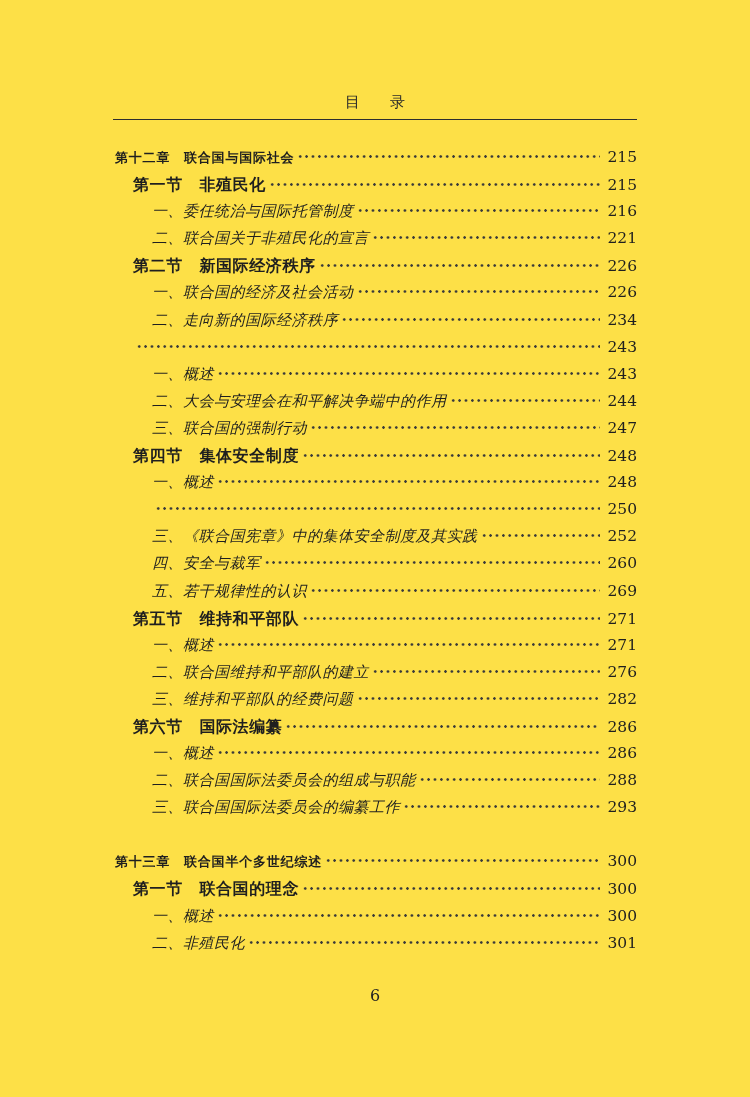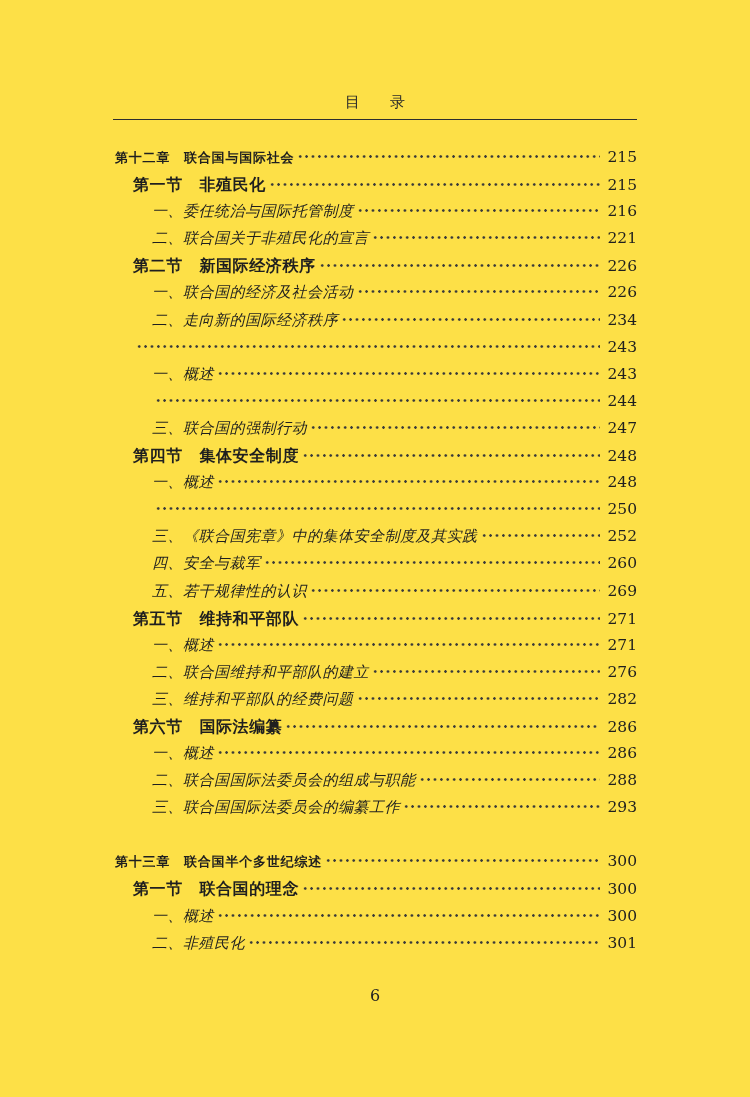--- a/index.html
+++ b/index.html
@@ -154,20 +154,21 @@
       <div class="toc-row level-section">
     <span class="toc-dots"></span>
     <span class="toc-page">243</span>
   </div>
       <div class="toc-row level-item">
     <span class="toc-label">一、概述</span>
     <span class="toc-dots"></span>
     <span class="toc-page">243</span>
   </div>
       <div class="toc-row level-item">
+    <span class="toc-label">二、大会与安理会在和平解决争端中的作用</span>
     <span class="toc-dots"></span>
     <span class="toc-page">244</span>
   </div>
       <div class="toc-row level-item">
     <span class="toc-label">三、联合国的强制行动</span>
     <span class="toc-dots"></span>
     <span class="toc-page">247</span>
   </div>
       <div class="toc-row level-section">
     <span class="toc-label">第四节　集体安全制度</span>

